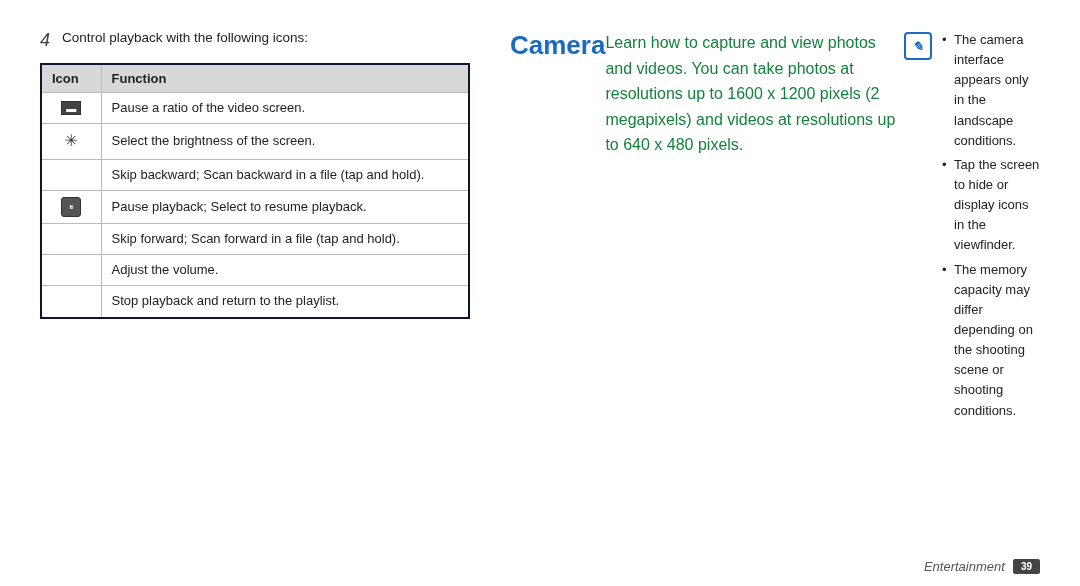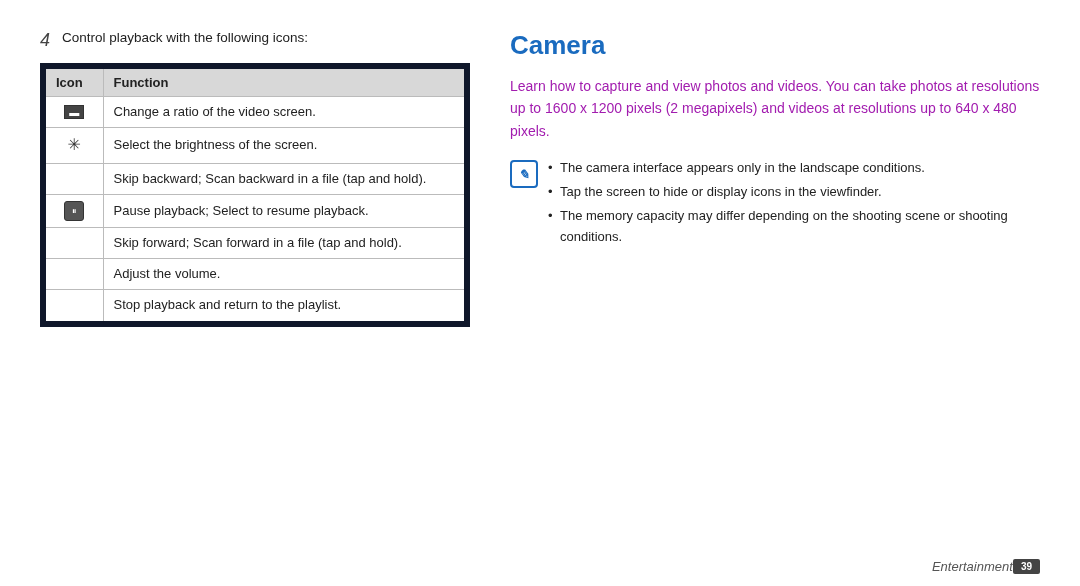--- a/index.html
+++ b/index.html
@@ -39,21 +39,21 @@
       min-width: 16px;
     }
     .step-text {
       font-size: 13.5px;
       color: #222;
     }
     
     .icon-table {
       width: 100%;
       border-collapse: collapse;
-      border: 6px solid #0f172a;
+      border: 2px solid #0f172a;
     }
     .icon-table th {
       background: #d8d8d8;
       padding: 6px 10px;
       text-align: left;
       font-weight: bold;
       font-size: 13px;
       border: 1px solid #bbb;
     }
     .icon-table td {
@@ -91,32 +91,32 @@
       color: #fff;
       width: 20px;
       height: 20px;
       font-size: 9px;
       border-radius: 3px;
     }
     
     .right-col {
       flex: 1;
       display: flex;
-      flex-direction: column;
+      flex-direction: row;
     }
     .section-title {
       font-size: 26px;
       font-weight: bold;
       color: #1a6bbf;
       margin-bottom: 14px;
     }
     .intro-text {
-      font-size: 14px;
+      font-size: 16px;
       line-height: 1.6;
-      color: #a21caf;
+      color: #15803d;
       margin-bottom: 16px;
     }
     .note-box {
       display: flex;
       align-items: flex-start;
       gap: 10px;
     }
     .note-icon {
       flex-shrink: 0;
       width: 28px;
@@ -156,20 +156,21 @@
     .page-footer {
       display: flex;
       justify-content: flex-end;
       align-items: center;
       padding: 6px 40px 12px 40px;
     }
     .footer-label {
       font-style: italic;
       font-size: 13px;
       color: #555;
+      margin-right: 8px;
     }
     .page-num-box {
       background: #444;
       color: #fff;
       font-size: 10px;
       font-weight: bold;
       padding: 2px 8px;
       border-radius: 2px;
     }
   </style>
@@ -191,21 +192,21 @@
           <th>Function</th>
         </tr>
       </thead>
       <tbody>
 
         <tr>
           <td class="icon-cell">
             <div class="icon-box">▬</div>
           </td>
           <td>
-            <span>Change a ratio of the video screen.</span>
+            <span>Pause a ratio of the video screen.</span>
           </td>
         </tr>
 
         <tr>
           <td class="icon-cell">
             <span class="icon-sun">✳</span>
           </td>
           <td>
             <span>Select the brightness of the screen.</span>
           </td>

